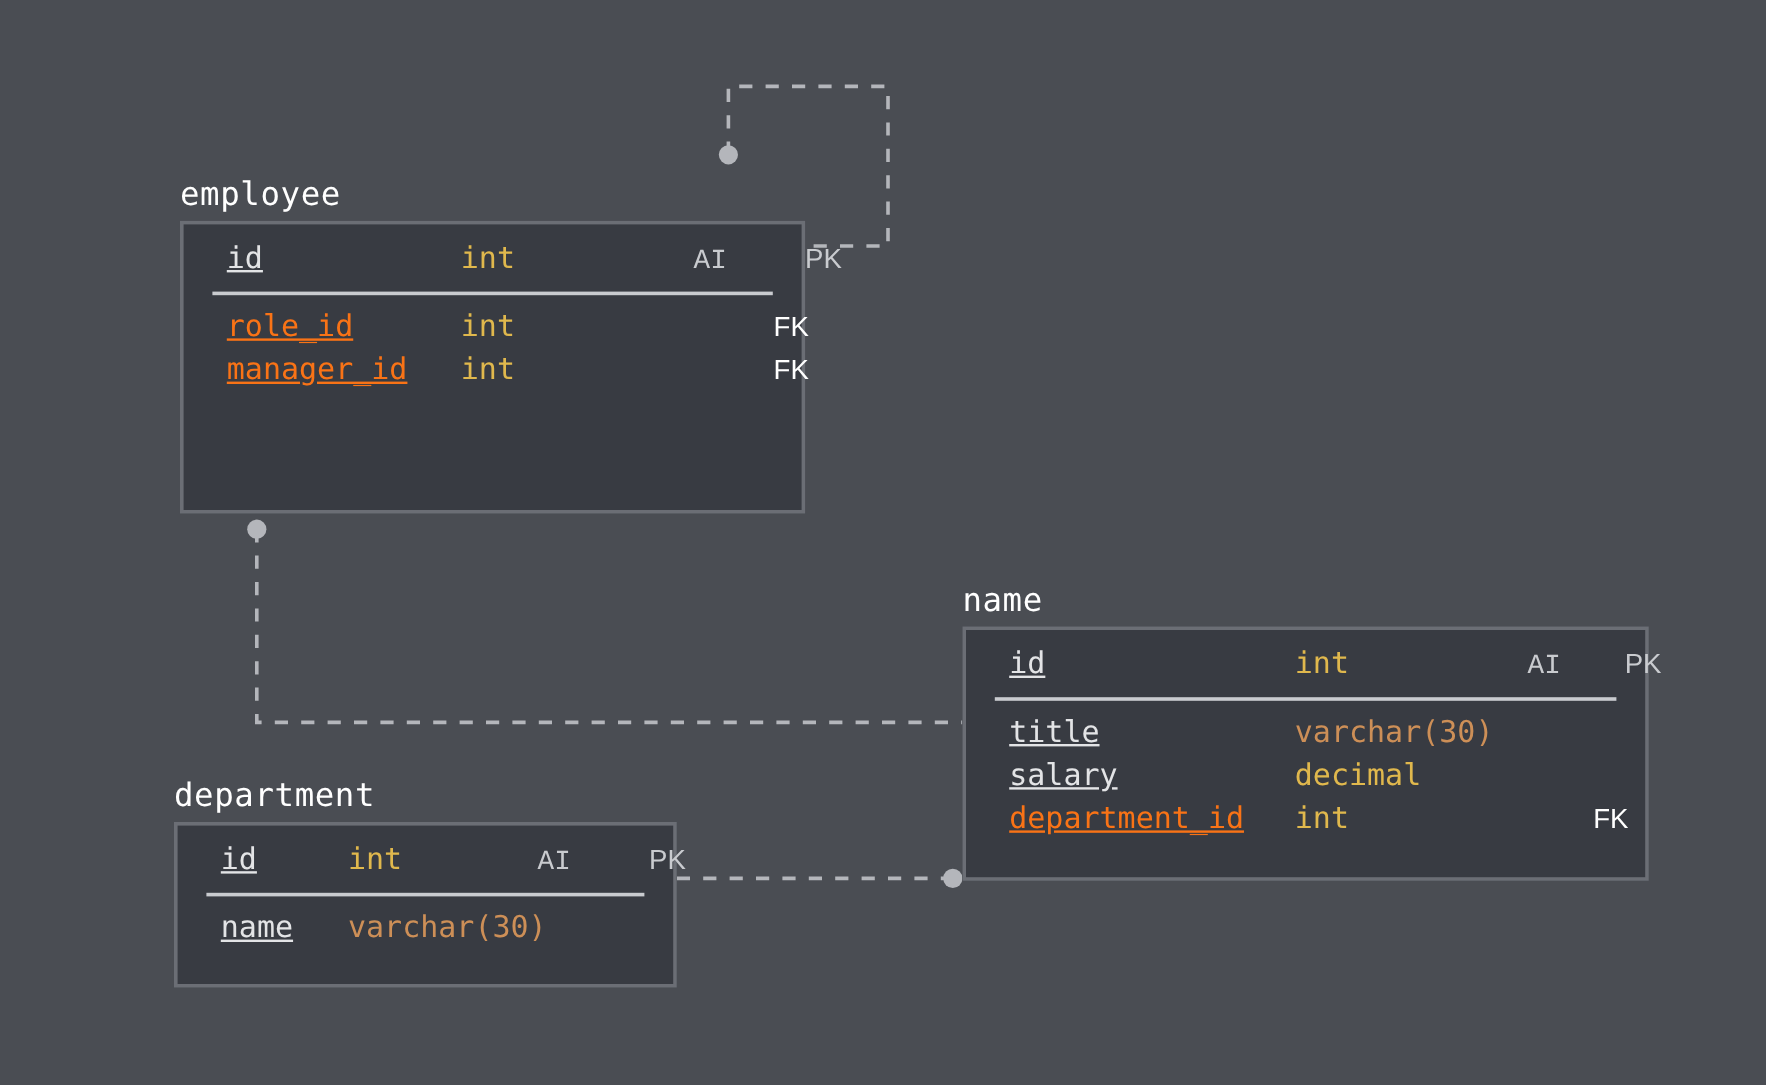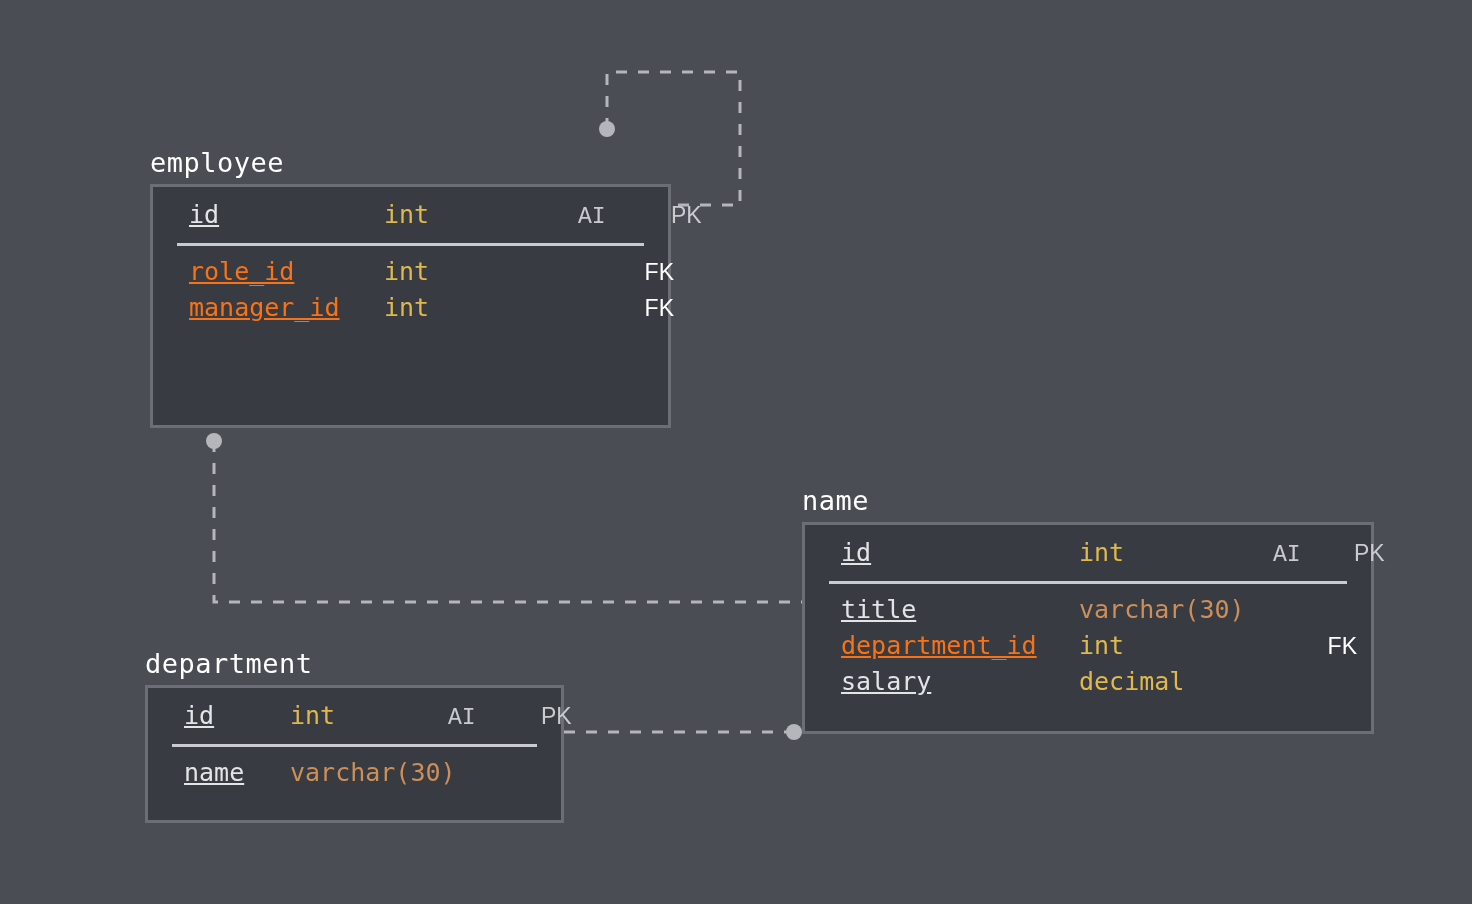--- a/index.html
+++ b/index.html
@@ -159,30 +159,30 @@
       </div>
       <div class="separator"></div>
       <div class="rows">
         <div class="row">
           <span class="cell c-name">title</span>
           <span class="cell c-type str">varchar(30)</span>
           <span class="cell c-extra"></span>
           <span class="cell c-key"></span>
         </div>
         <div class="row">
-          <span class="cell c-name fk">department_id</span>
-          <span class="cell c-type">int</span>
-          <span class="cell c-extra"></span>
-          <span class="cell c-key fk">FK</span>
-        </div>
-        <div class="row">
           <span class="cell c-name">salary</span>
           <span class="cell c-type">decimal</span>
           <span class="cell c-extra"></span>
           <span class="cell c-key"></span>
+        </div>
+        <div class="row">
+          <span class="cell c-name fk">department_id</span>
+          <span class="cell c-type">int</span>
+          <span class="cell c-extra"></span>
+          <span class="cell c-key fk">FK</span>
         </div>
       </div>
     </div>
   </div>
 
   <div class="entity" id="entity-department">
     <div class="entity-title">department</div>
     <div class="entity-box">
       <div class="rows">
         <div class="row">

